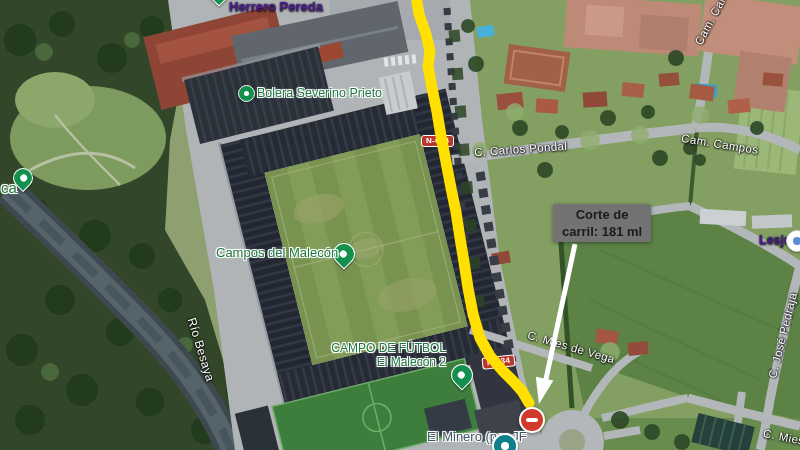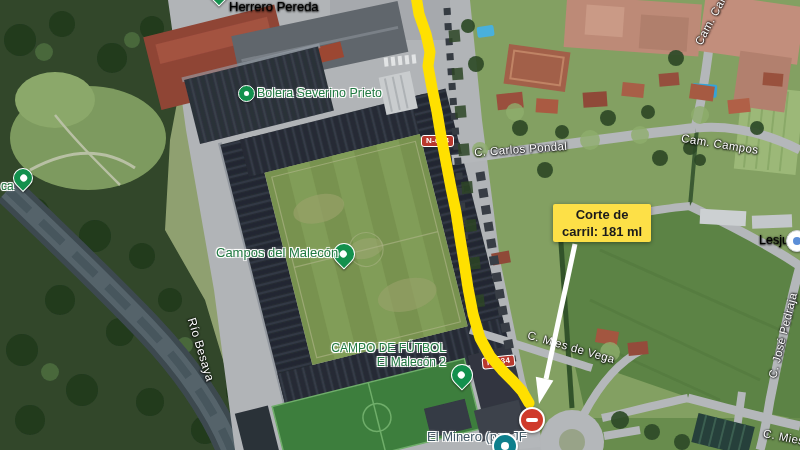--- a/index.html
+++ b/index.html
@@ -17,22 +17,22 @@
 
   
   .street{position:absolute;z-index:10;color:#fdfdfd;font-size:11.5px;
     letter-spacing:.4px;white-space:nowrap;font-weight:400;
     text-shadow:0 1px 2px rgba(0,0,0,.95),0 0 2px rgba(0,0,0,.85),1px 0 2px rgba(0,0,0,.7);}
 
   
   .poi{position:absolute;z-index:11;white-space:nowrap;font-weight:500;}
   .poi-green{color:#217a42;
     text-shadow:-1px -1px 0 #fff,1px -1px 0 #fff,-1px 1px 0 #fff,1px 1px 0 #fff,0 0 3px #fff;}
-  .poi-white{color:#000000;
-    text-shadow:0 1px 2px rgba(0,0,0,.95),0 0 2px rgba(0,0,0,.85);}
+  .poi-white{color:#4c1d95;
+    text-shadow:0 1px 2px rgba(0,0,0,.95),0 0 2px rgba(0,0,0,.85);font-weight:bold;}
   .poi-slate{color:#3f5663;
     text-shadow:-1px -1px 0 #fff,1px -1px 0 #fff,-1px 1px 0 #fff,1px 1px 0 #fff,0 0 3px #fff;}
 
   
   .pin{position:absolute;z-index:11;width:20px;height:20px;background:#13904d;
     border:1px solid #fff;border-radius:50% 50% 50% 0;transform:rotate(-45deg);
     box-shadow:-1px 1px 2px rgba(0,0,0,.4);}
   .pin::after{content:"";position:absolute;width:7px;height:7px;background:#fff;
     border-radius:50%;left:5.5px;top:5.5px;}
   .dot-marker{position:absolute;z-index:11;border-radius:50%;box-shadow:0 1px 2px rgba(0,0,0,.4);}
@@ -46,21 +46,21 @@
   .dot-white::after{content:"";position:absolute;width:8px;height:8px;background:#5b8ed8;
     border-radius:50%;left:6px;top:6px;}
 
   
   .no-entry{position:absolute;z-index:8;width:22px;height:22px;border-radius:50%;
     background:#cf3a2a;border:2px solid #fff;box-shadow:0 1px 3px rgba(0,0,0,.45);}
   .no-entry::after{content:"";position:absolute;width:12px;height:4px;background:#fff;
     border-radius:2px;left:5px;top:9px;}
 
   
-  .callout{position:absolute;z-index:15;left:553px;top:204px;background:#fde047;
+  .callout{position:absolute;z-index:15;left:553px;top:204px;background:#737373;
     border-radius:2px;box-shadow:0 1px 4px rgba(0,0,0,.4);padding:2px 9px;
     text-align:center;color:#1b1b1b;font-weight:700;font-size:13px;line-height:17px;}
 </style>
 </head>
 <body>
 
 <div class="stage">
 
   <svg id="terrain" width="800" height="450" viewBox="0 0 800 450">
     <defs>
@@ -313,21 +313,21 @@
   <div class="pin" style="left:333px;top:243px;"></div>
   <div class="poi poi-green" style="left:216px;top:245px;font-size:13px;">Campos del Malecón</div>
 
   <div class="pin" style="left:451px;top:364px;"></div>
   <div class="poi poi-green" style="left:326px;top:341px;width:120px;text-align:right;font-size:12px;line-height:14px;">
     <div>CAMPO DE FÚTBOL</div>
     <div>El Malecón 2</div>
   </div>
 
   <div class="pin" style="left:13px;top:168px;width:18px;height:18px;"></div>
-  <div class="poi poi-green" style="left:1px;top:179px;font-size:12px;">ca</div>
+  <div class="poi poi-green" style="left:1px;top:179px;font-size:15px;">ca</div>
 
   <div class="poi poi-white" style="left:759px;top:233px;font-size:12.5px;">Lesjul</div>
   <div class="dot-marker dot-white" style="left:786px;top:230px;"></div>
 
   <div class="poi poi-slate" style="left:427px;top:429px;font-size:13px;">El Minero (por JF</div>
   <div class="dot-marker dot-teal" style="left:492px;top:433px;"></div>
 
   <div class="no-entry" style="left:519px;top:407px;"></div>
 
   <svg id="arrow-layer" width="800" height="450" viewBox="0 0 800 450">

